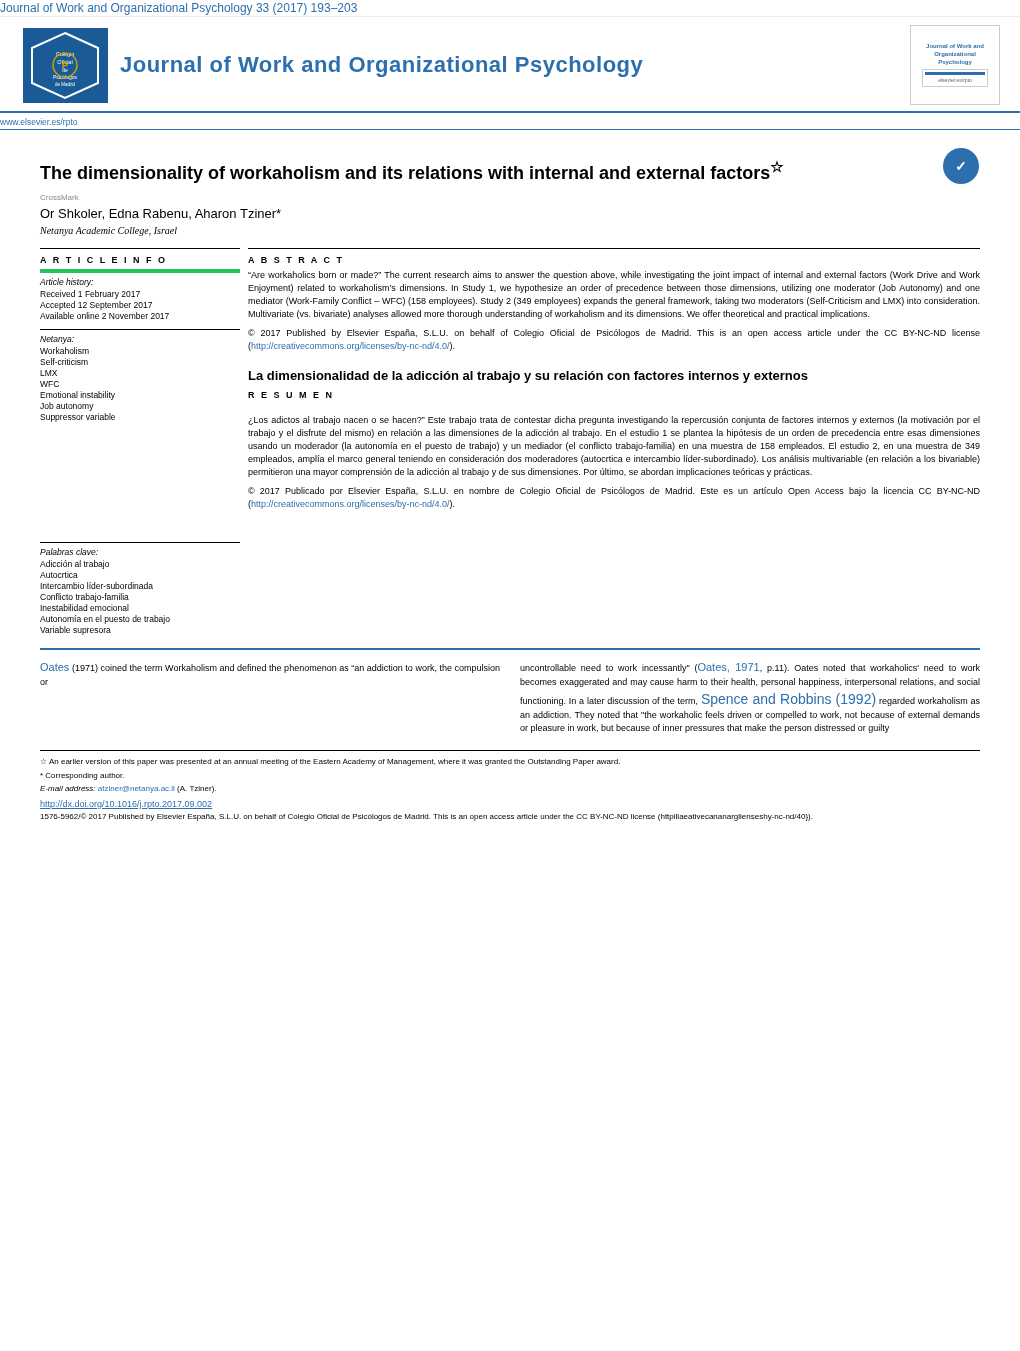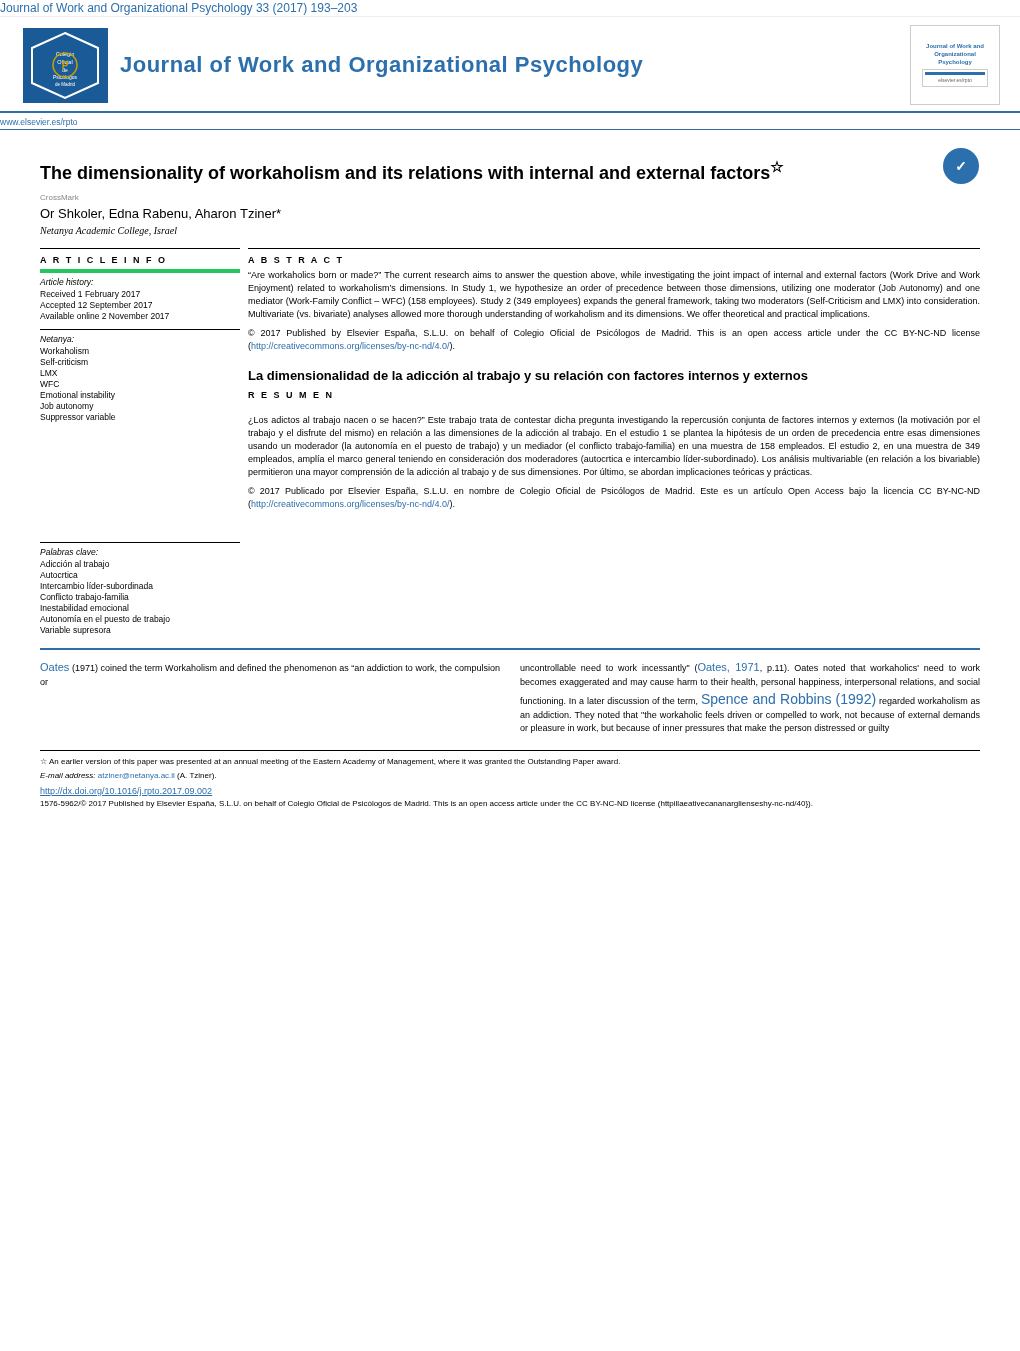--- a/index.html
+++ b/index.html
@@ -363,20 +363,23 @@
     <div class="body-right-col">
       <span>uncontrollable need to work incessantly" (</span><a class="oates-link" href="#">Oates, 1971</a><span>, p.11). Oates noted that workaholics' need to work becomes exaggerated and may cause harm to their health, personal happiness, interpersonal relations, and social functioning. In a later discussion of the term, </span><a class="spence-link" href="#">Spence and Robbins (1992)</a><span> regarded workaholism as an addiction. They noted that "the workaholic feels driven or compelled to work, not because of external demands or pleasure in work, but because of inner pressures that make the person distressed or guilty</span>
     </div>
   </div>
 
   <div class="footnote-section">
     <div class="footnote-text">
       <span>☆ An earlier version of this paper was presented at an annual meeting of the Eastern Academy of Management, where it was granted the Outstanding Paper award.</span>
     </div>
     <div class="footnote-text">
+      <span>* Corresponding author.</span>
+    </div>
+    <div class="footnote-text">
       <em><span>E-mail address:</span></em>
       <a class="link-blue" href="#"><span>atziner@netanya.ac.il</span></a>
       <span>(A. Tziner).</span>
     </div>
   </div>
 
   <a class="doi-link" href="#">http://dx.doi.org/10.1016/j.rpto.2017.09.002</a>
   <div class="issn-text">1576-5962/© 2017 Published by Elsevier España, S.L.U. on behalf of Colegio Oficial de Psicólogos de Madrid. This is an open access article under the CC BY-NC-ND license (httpillaeativecananarglienseshy-nc-nd/40}).</div>
 
 </div>

